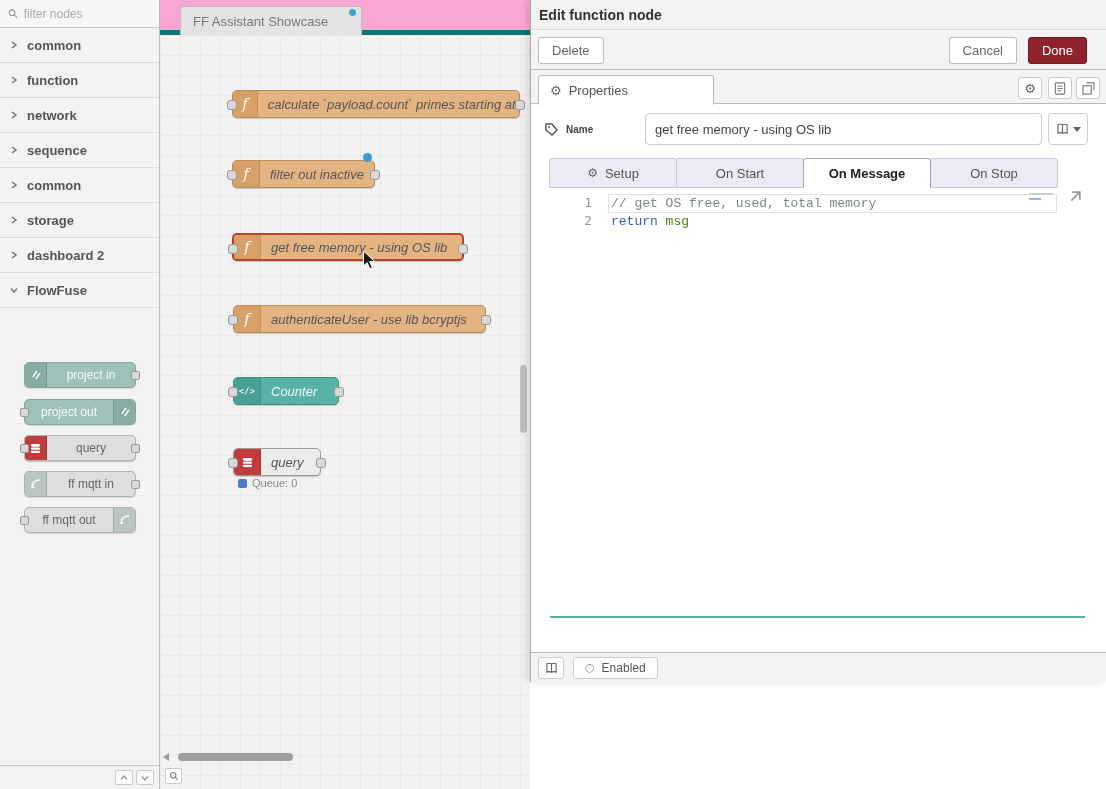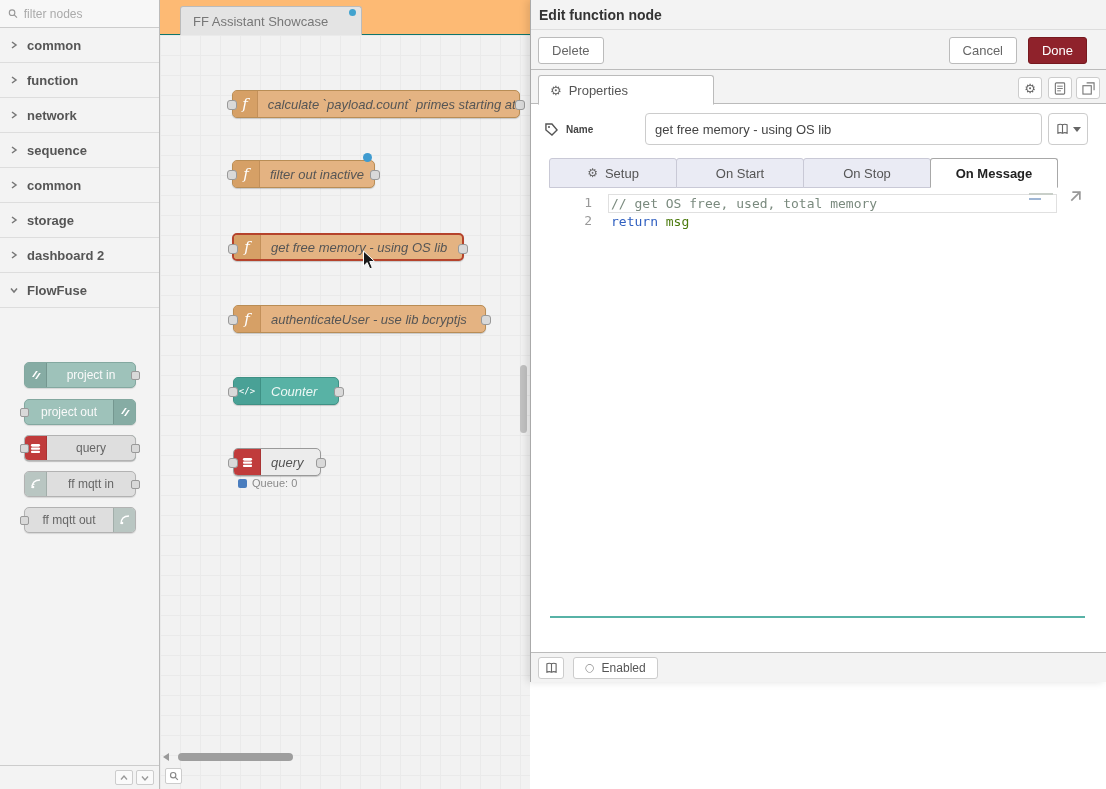--- a/index.html
+++ b/index.html
@@ -23,21 +23,21 @@
   .pn .pn-icon.qicon { background:#c03b3b; }
   .icon-l .pn-icon { order:-1; border-radius:4px 0 0 4px; border-right:1px solid rgba(0,0,0,.12); }
   .icon-r .pn-icon { order:2; border-radius:0 4px 4px 0; border-left:1px solid rgba(0,0,0,.12); }
   .pnub { position:absolute; width:9px; height:9px; background:#d9d9d9; border:1px solid #999; border-radius:2px; top:8px; }
   .pnub.nl { left:-5px; } .pnub.nr { right:-5px; }
   .pal-footer { position:absolute; bottom:0; left:0; width:159px; height:24px; background:#f3f3f3; border-top:1px solid #ccc; display:flex; justify-content:flex-end; align-items:center; gap:3px; padding:0 5px; }
   .mini-btn { width:18px; height:15px; background:#fafafa; border:1px solid #ccc; border-radius:2px; display:flex; align-items:center; justify-content:center; cursor:pointer; }
 
   
   #canvas { position:absolute; left:160px; top:0; width:370px; height:789px; background:#f2f2f2; overflow:hidden; }
-  #tabbar { position:absolute; top:0; left:0; right:0; height:35px; background:#fdba74; border-bottom:1px solid #0f766e; }
+  #tabbar { position:absolute; top:0; left:0; right:0; height:35px; background:#f9a8d4; border-bottom:5px solid #0f766e; }
   .wtab { position:absolute; left:20px; top:6px; width:182px; height:29px; background:#e4e4e4; border:1px solid #bbb; border-bottom:none; border-radius:3px 3px 0 0; display:flex; align-items:center; padding:0 12px; font-size:13px; color:#777; cursor:pointer; }
   .tab-dot { position:absolute; right:5px; top:2px; width:7px; height:7px; border-radius:50%; background:#42a3cf; }
   #flow { position:absolute; top:35px; left:0; right:0; bottom:0;
           background-color:#f2f2f2;
           background-image:linear-gradient(#eaeaea 1px, transparent 1px), linear-gradient(90deg,#eaeaea 1px, transparent 1px);
           background-size:20px 20px; }
   .cnode { position:absolute; height:28px; background:#e4b382; border:1px solid #b98d55; border-radius:5px; display:flex; align-items:stretch; box-shadow:0 1px 1px rgba(0,0,0,.18); cursor:pointer; }
   .cnode .fi { width:27px; background:#d6a066; border-right:1px solid #c3905a; border-radius:4px 0 0 4px; display:flex; align-items:center; justify-content:center; color:#fff; font-family:"DejaVu Serif", serif; font-style:italic; font-size:15px; }
   .cnode .cl { display:flex; align-items:center; padding:0 10px; font-size:13px; font-style:italic; color:#555; white-space:nowrap; overflow:hidden; }
   .cnode.selected { border:2px solid #b5432c; }
@@ -71,21 +71,21 @@
   .form-row { position:absolute; top:8px; left:14px; right:18px; height:32px; display:flex; align-items:center; }
   .frm-label { display:flex; align-items:center; gap:8px; width:100px; font-size:10px; font-weight:bold; color:#444; }
   .frm-input { flex:1; height:32px; border:1px solid #ccc; border-radius:4px; padding:0 9px; font-size:13px; color:#444; outline:none; font-family:"Liberation Sans",sans-serif; }
   .book-btn { margin-left:6px; width:40px; height:32px; background:#fff; border:1px solid #ccc; border-radius:4px; display:flex; align-items:center; justify-content:center; gap:4px; color:#666; cursor:pointer; }
   .caret { width:0; height:0; border-left:4px solid transparent; border-right:4px solid transparent; border-top:5px solid #666; }
   .ftabs { position:absolute; top:53px; left:19px; height:30px; display:flex; }
   .ftab { width:128px; height:30px; margin-left:-1px; background:#eaebf4; border:1px solid #c9c9d6; border-radius:3px 3px 0 0; display:flex; align-items:center; justify-content:center; gap:7px; font-size:13px; color:#555; cursor:pointer; }
   .ftab.active { background:#fff; border-color:#a8a8a8; border-bottom-color:#fff; font-weight:bold; color:#222; z-index:2; }
   .editor { position:absolute; top:83px; left:19px; right:21px; bottom:34px; background:#fff; border-bottom:2px solid #57b2a6; font-family:"DejaVu Sans Mono",monospace; font-size:13px; cursor:text; }
   .gutter { position:absolute; left:0; top:0; bottom:0; width:56px; padding:6px 14px 0 0; text-align:right; color:#999; line-height:18px; }
-  .codearea { position:absolute; left:58px; top:6px; right:4px; line-height:18px; }
+  .codearea { position:absolute; left:58px; top:6px; right:4px; line-height:18px;font-family:Liberation Mono, monospace; }
   .cur-line { border:1px solid #e0e0e0; margin-right:24px; height:19px; display:flex; align-items:center; padding-left:2px; }
   .tok-comment { color:#7a8a7e; }
   .tok-keyword { color:#2f5fc0; }
   .tok-plain { color:#4d7c0f; }
   .mmap { position:absolute; right:30px; top:5px; width:26px; }
   .mmap .m1 { height:2px; width:24px; background:#c9cfc9; margin-bottom:3px; }
   .mmap .m2 { height:2px; width:12px; background:#9fb6d4; }
   .ed-expand { position:absolute; right:3px; top:2px; width:15px; height:15px; color:#999; cursor:pointer; }
   .tray-footer { position:absolute; bottom:0; left:0; right:0; height:30px; background:#f3f3f3; border-top:1px solid #bbb; display:flex; align-items:center; gap:9px; padding:0 7px; }
   .foot-sq { width:26px; height:22px; background:#fff; border:1px solid #ccc; border-radius:3px; display:flex; align-items:center; justify-content:center; color:#666; cursor:pointer; }
@@ -374,25 +374,25 @@
       </div>
 
       <div class="ftabs">
         <div class="ftab">
           <span class="gear" style="color:#666;font-size:12px">⚙</span>
           <span>Setup</span>
         </div>
         <div class="ftab">
           <span>On Start</span>
         </div>
+        <div class="ftab active">
+          <span>On Message</span>
+        </div>
         <div class="ftab">
           <span>On Stop</span>
-        </div>
-        <div class="ftab active">
-          <span>On Message</span>
         </div>
       </div>
 
       <div class="editor">
         <div class="gutter">
           <div>1</div>
           <div>2</div>
         </div>
         <div class="codearea">
           <div class="cur-line">

